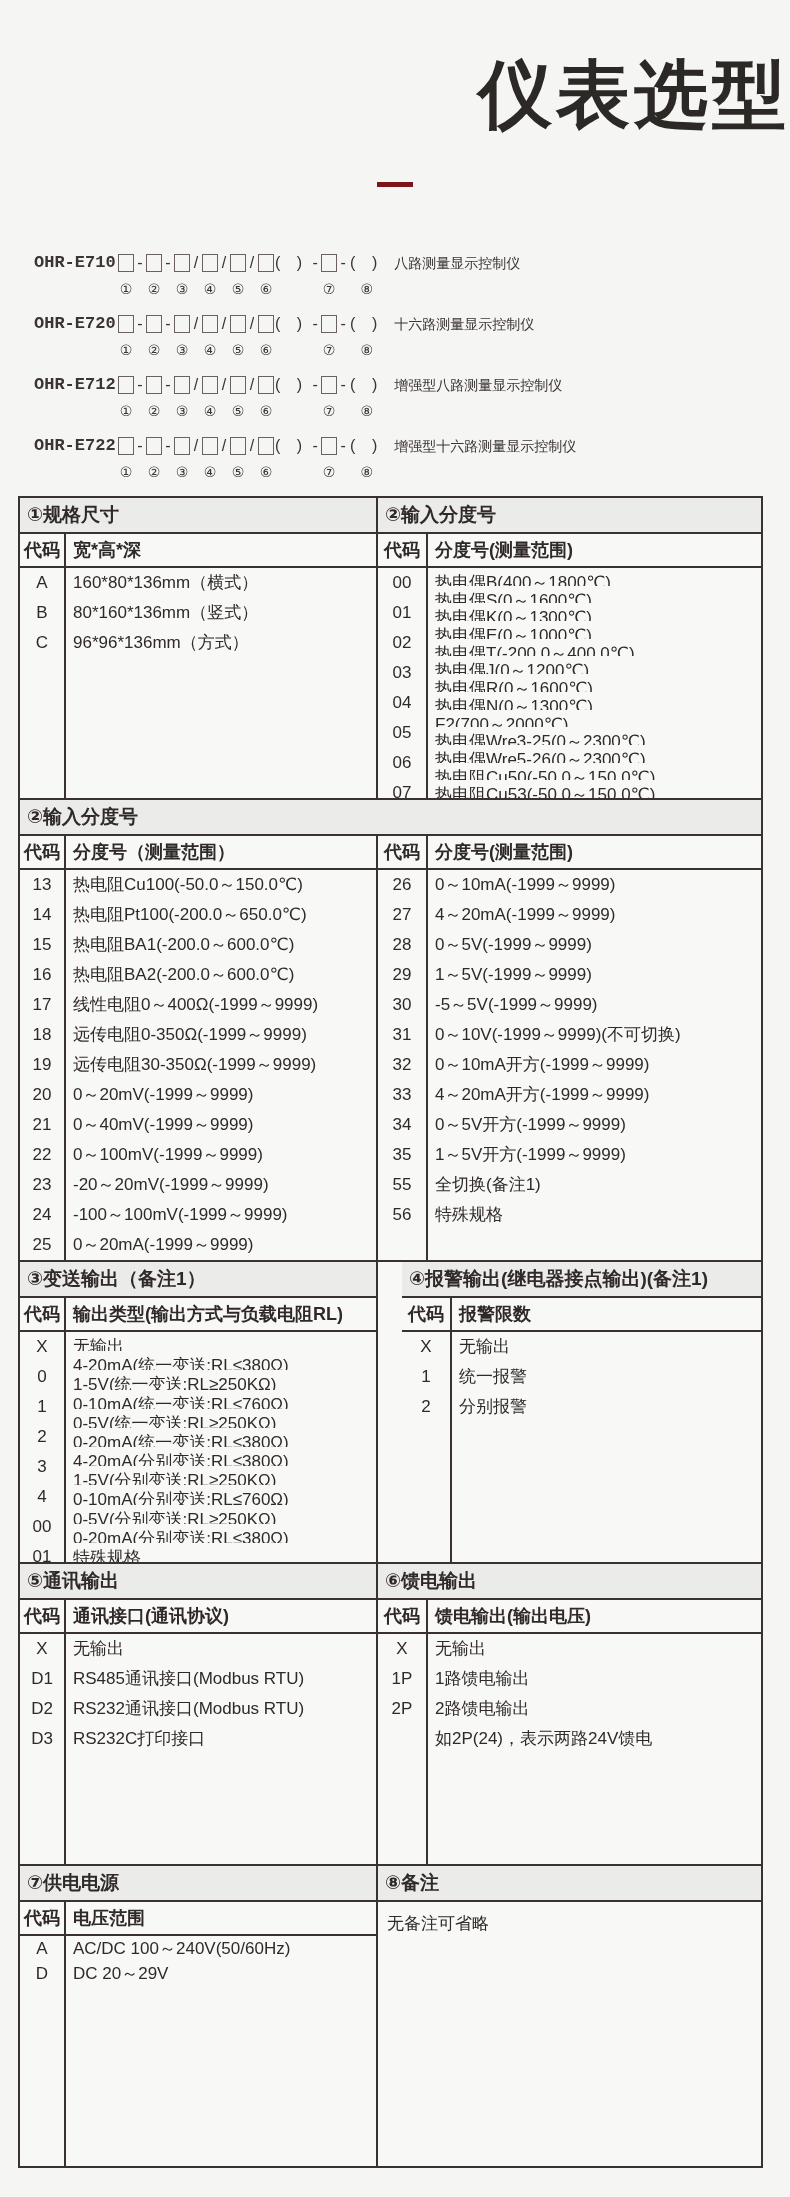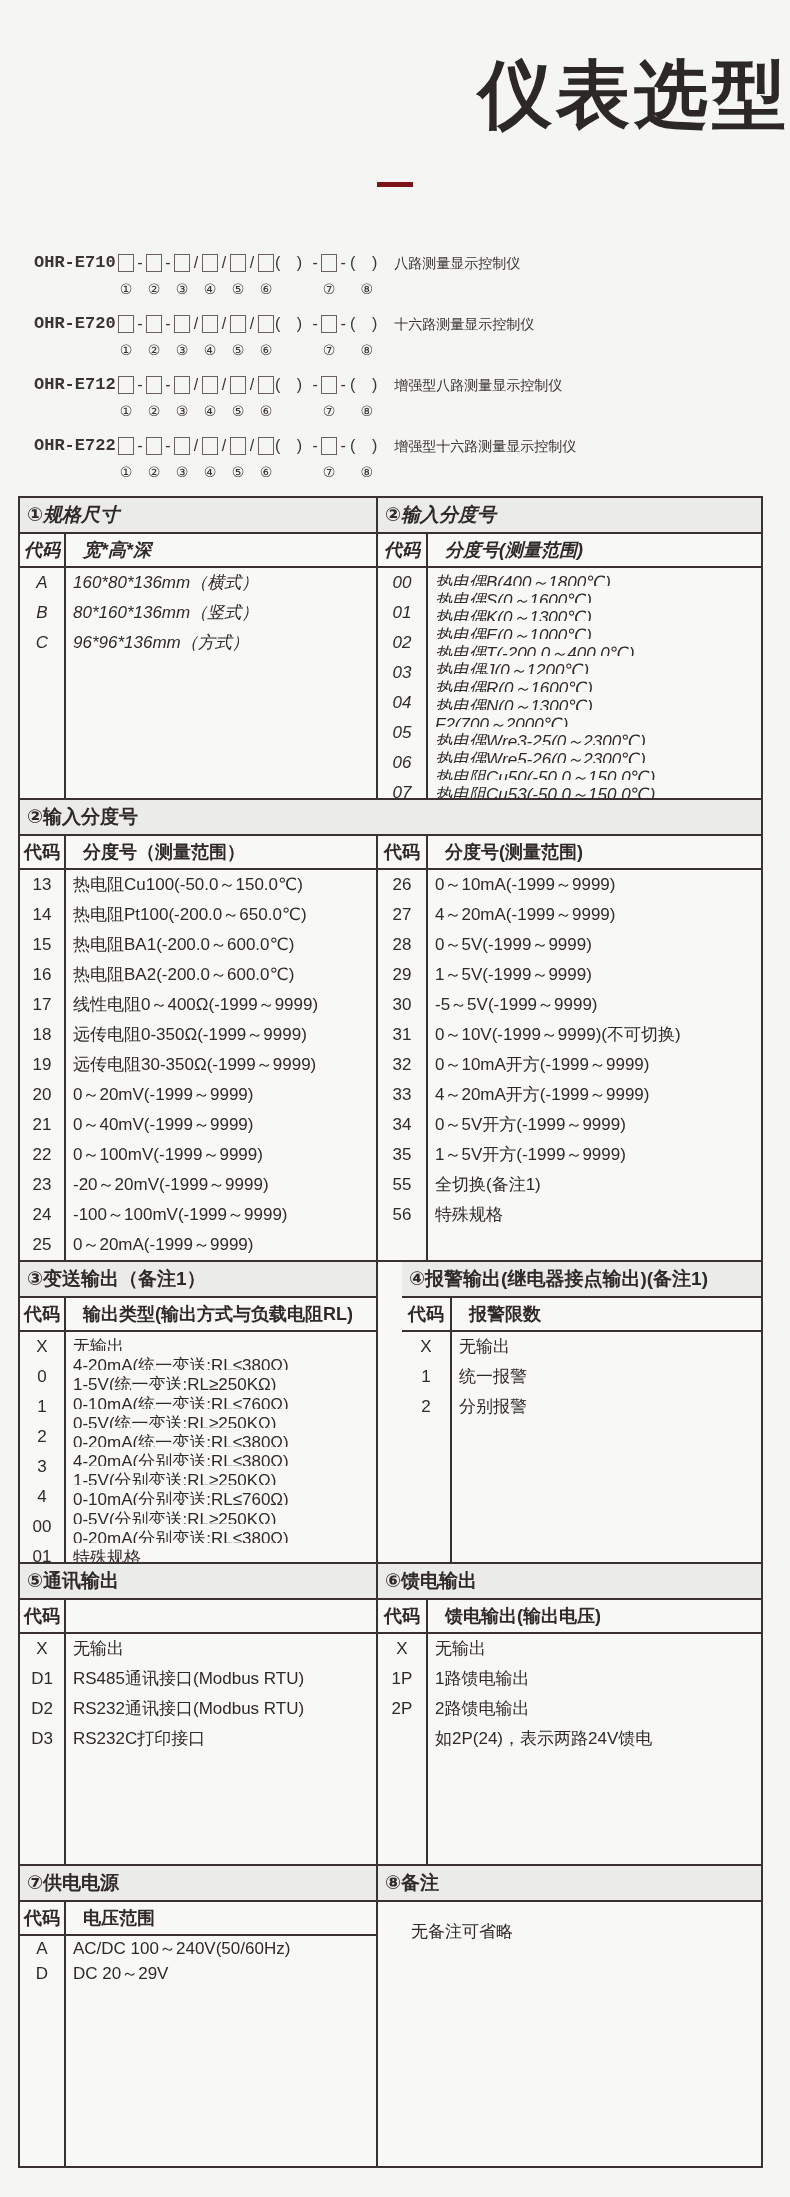--- a/index.html
+++ b/index.html
@@ -32,46 +32,46 @@
   .sep{width:12px;text-align:center;}
   .paren{letter-spacing:6px;padding:0 1px;}
   .model-desc{font-size:14px;line-height:24px;margin-left:10px;color:#3a3432;}
   
   .table-wrap{
     margin:14px 0 0 18px;width:741px;height:1668px;
     border:2px solid #3a3231;background:#f8f8f6;
     display:flex;flex-direction:column;
   }
   .band{border-top:2px solid #3a3231;display:flex;flex-direction:column;}
-  .band:first-child{border-top:none;font-style:italic;}
+  .band:first-child{border-top:none;}
   .cols{display:flex;flex-direction:row;flex:1;min-height:0;}
   .panel{display:flex;flex-direction:column;min-width:0;}
   .panel.pl{width:356px;border-right:2px solid #3a3231;}
   .panel.pr{flex:1;}
   .tbar{
     height:34px;line-height:34px;background:#ebebe9;
     border-bottom:2px solid #3a3231;
     font-size:19px;font-weight:bold;padding-left:7px;
     white-space:nowrap;overflow:hidden;
   }
   .thead{
     height:32px;border-bottom:2px solid #3a3231;display:flex;
     font-size:18px;font-weight:bold;white-space:nowrap;
   }
   .thead .hcode{width:44px;border-right:2px solid #3a3231;text-align:center;line-height:32px;}
   .pr .thead .hcode, .pr .pbody .ccol{width:48px;}
-  .thead .hdesc{flex:1;line-height:32px;padding-left:17px;overflow:hidden;}
+  .thead .hdesc{flex:1;line-height:32px;padding-left:7px;overflow:hidden;}
   .pbody{flex:1;display:flex;min-height:0;overflow:hidden;}
   .pbody .ccol{width:44px;border-right:2px solid #3a3231;display:flex;flex-direction:column;}
   .pbody .dcol{flex:1;display:flex;flex-direction:column;min-width:0;}
   .cell{height:30px;line-height:30px;font-size:17px;white-space:nowrap;}
   .ccol .cell{text-align:center;}
   .dcol .cell{padding-left:7px;overflow:hidden;}
   .short .cell{height:25px;line-height:25px;}
-  .note-body{flex:1;font-size:17px;padding:18px 0 0 9px;margin-left:24px;}
+  .note-body{flex:1;font-size:17px;padding:10px 0 0 9px;}
   
   #band-a{height:460px;}
   #band-b{height:460px;}
   #band-c{height:430px;gap:24px;}
   #band-d{height:196px;}
   #band-e{flex:1;}
 </style>
 </head>
 <body>
 
@@ -609,20 +609,21 @@
           </div>
       </div>
     </div>
   </div>
 
   <div class="band cols" id="band-d">
     <div class="panel pl">
       <div class="tbar">⑤通讯输出</div>
       <div class="thead">
         <div class="hcode">代码</div>
+        <div class="hdesc">通讯接口(通讯协议)</div>
       </div>
       <div class="pbody">
         <div class="ccol">
             <div class="cell">X</div>
             <div class="cell">D1</div>
             <div class="cell">D2</div>
             <div class="cell">D3</div>
           </div>
         <div class="dcol">
             <div class="cell">无输出</div>

